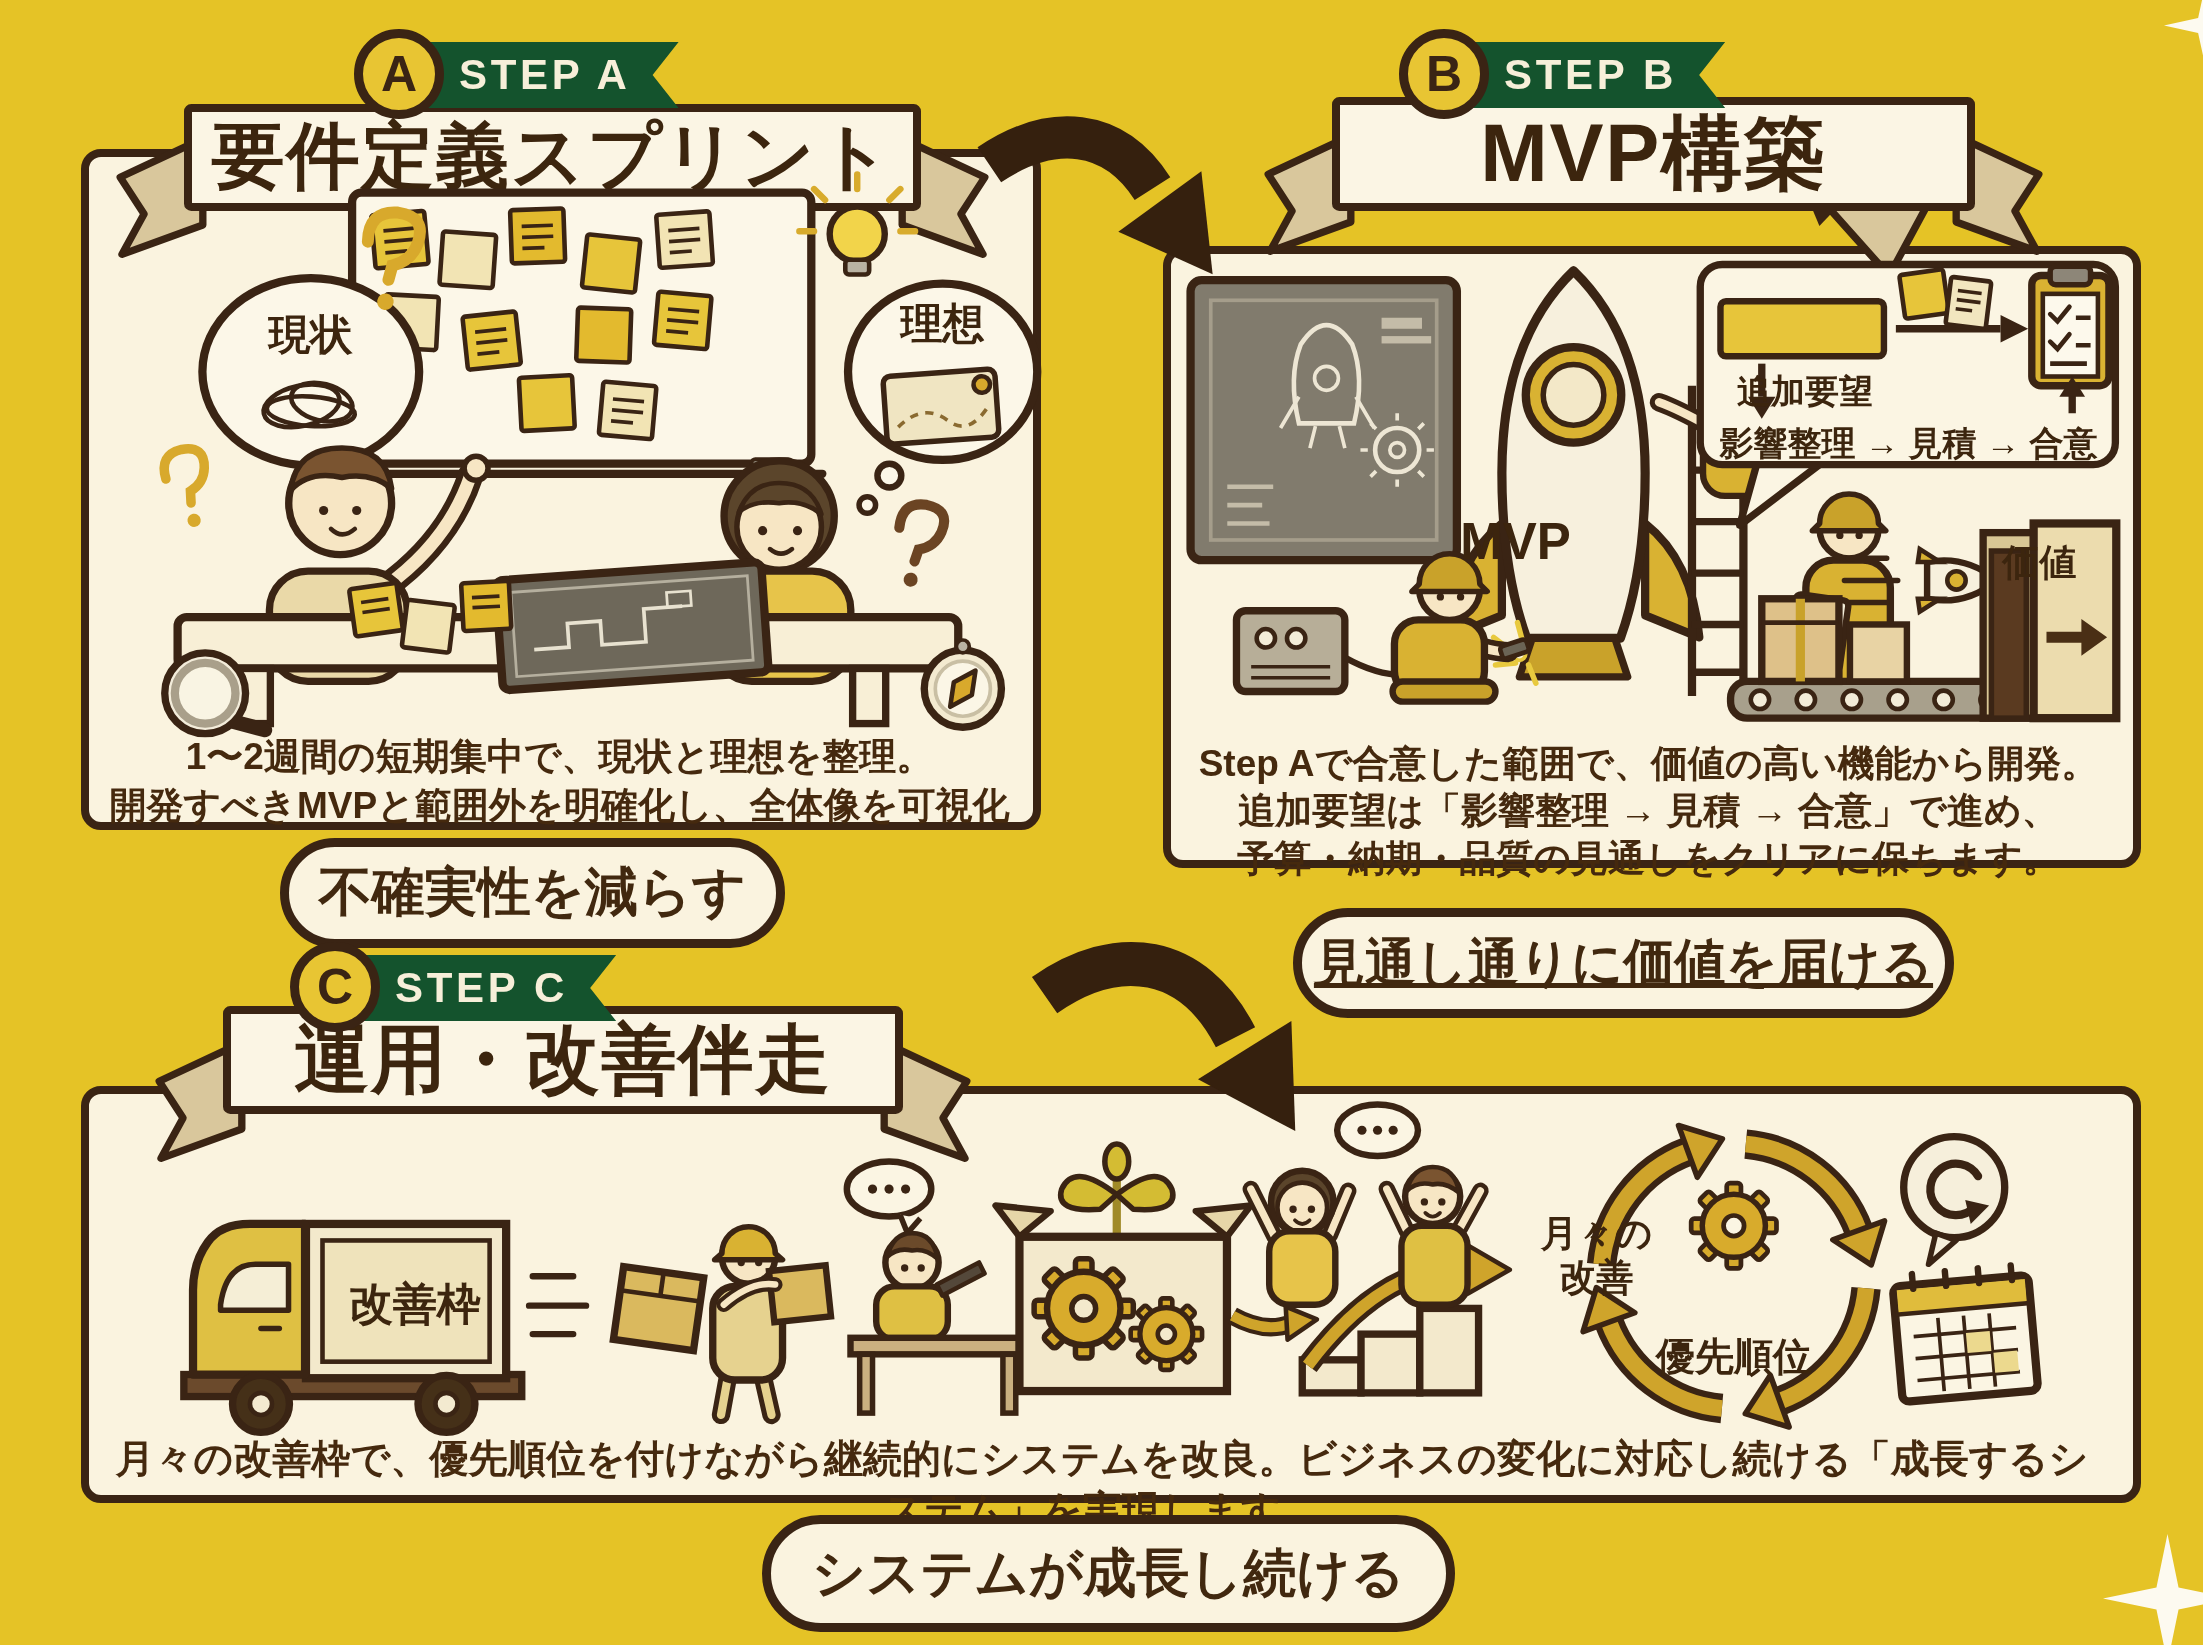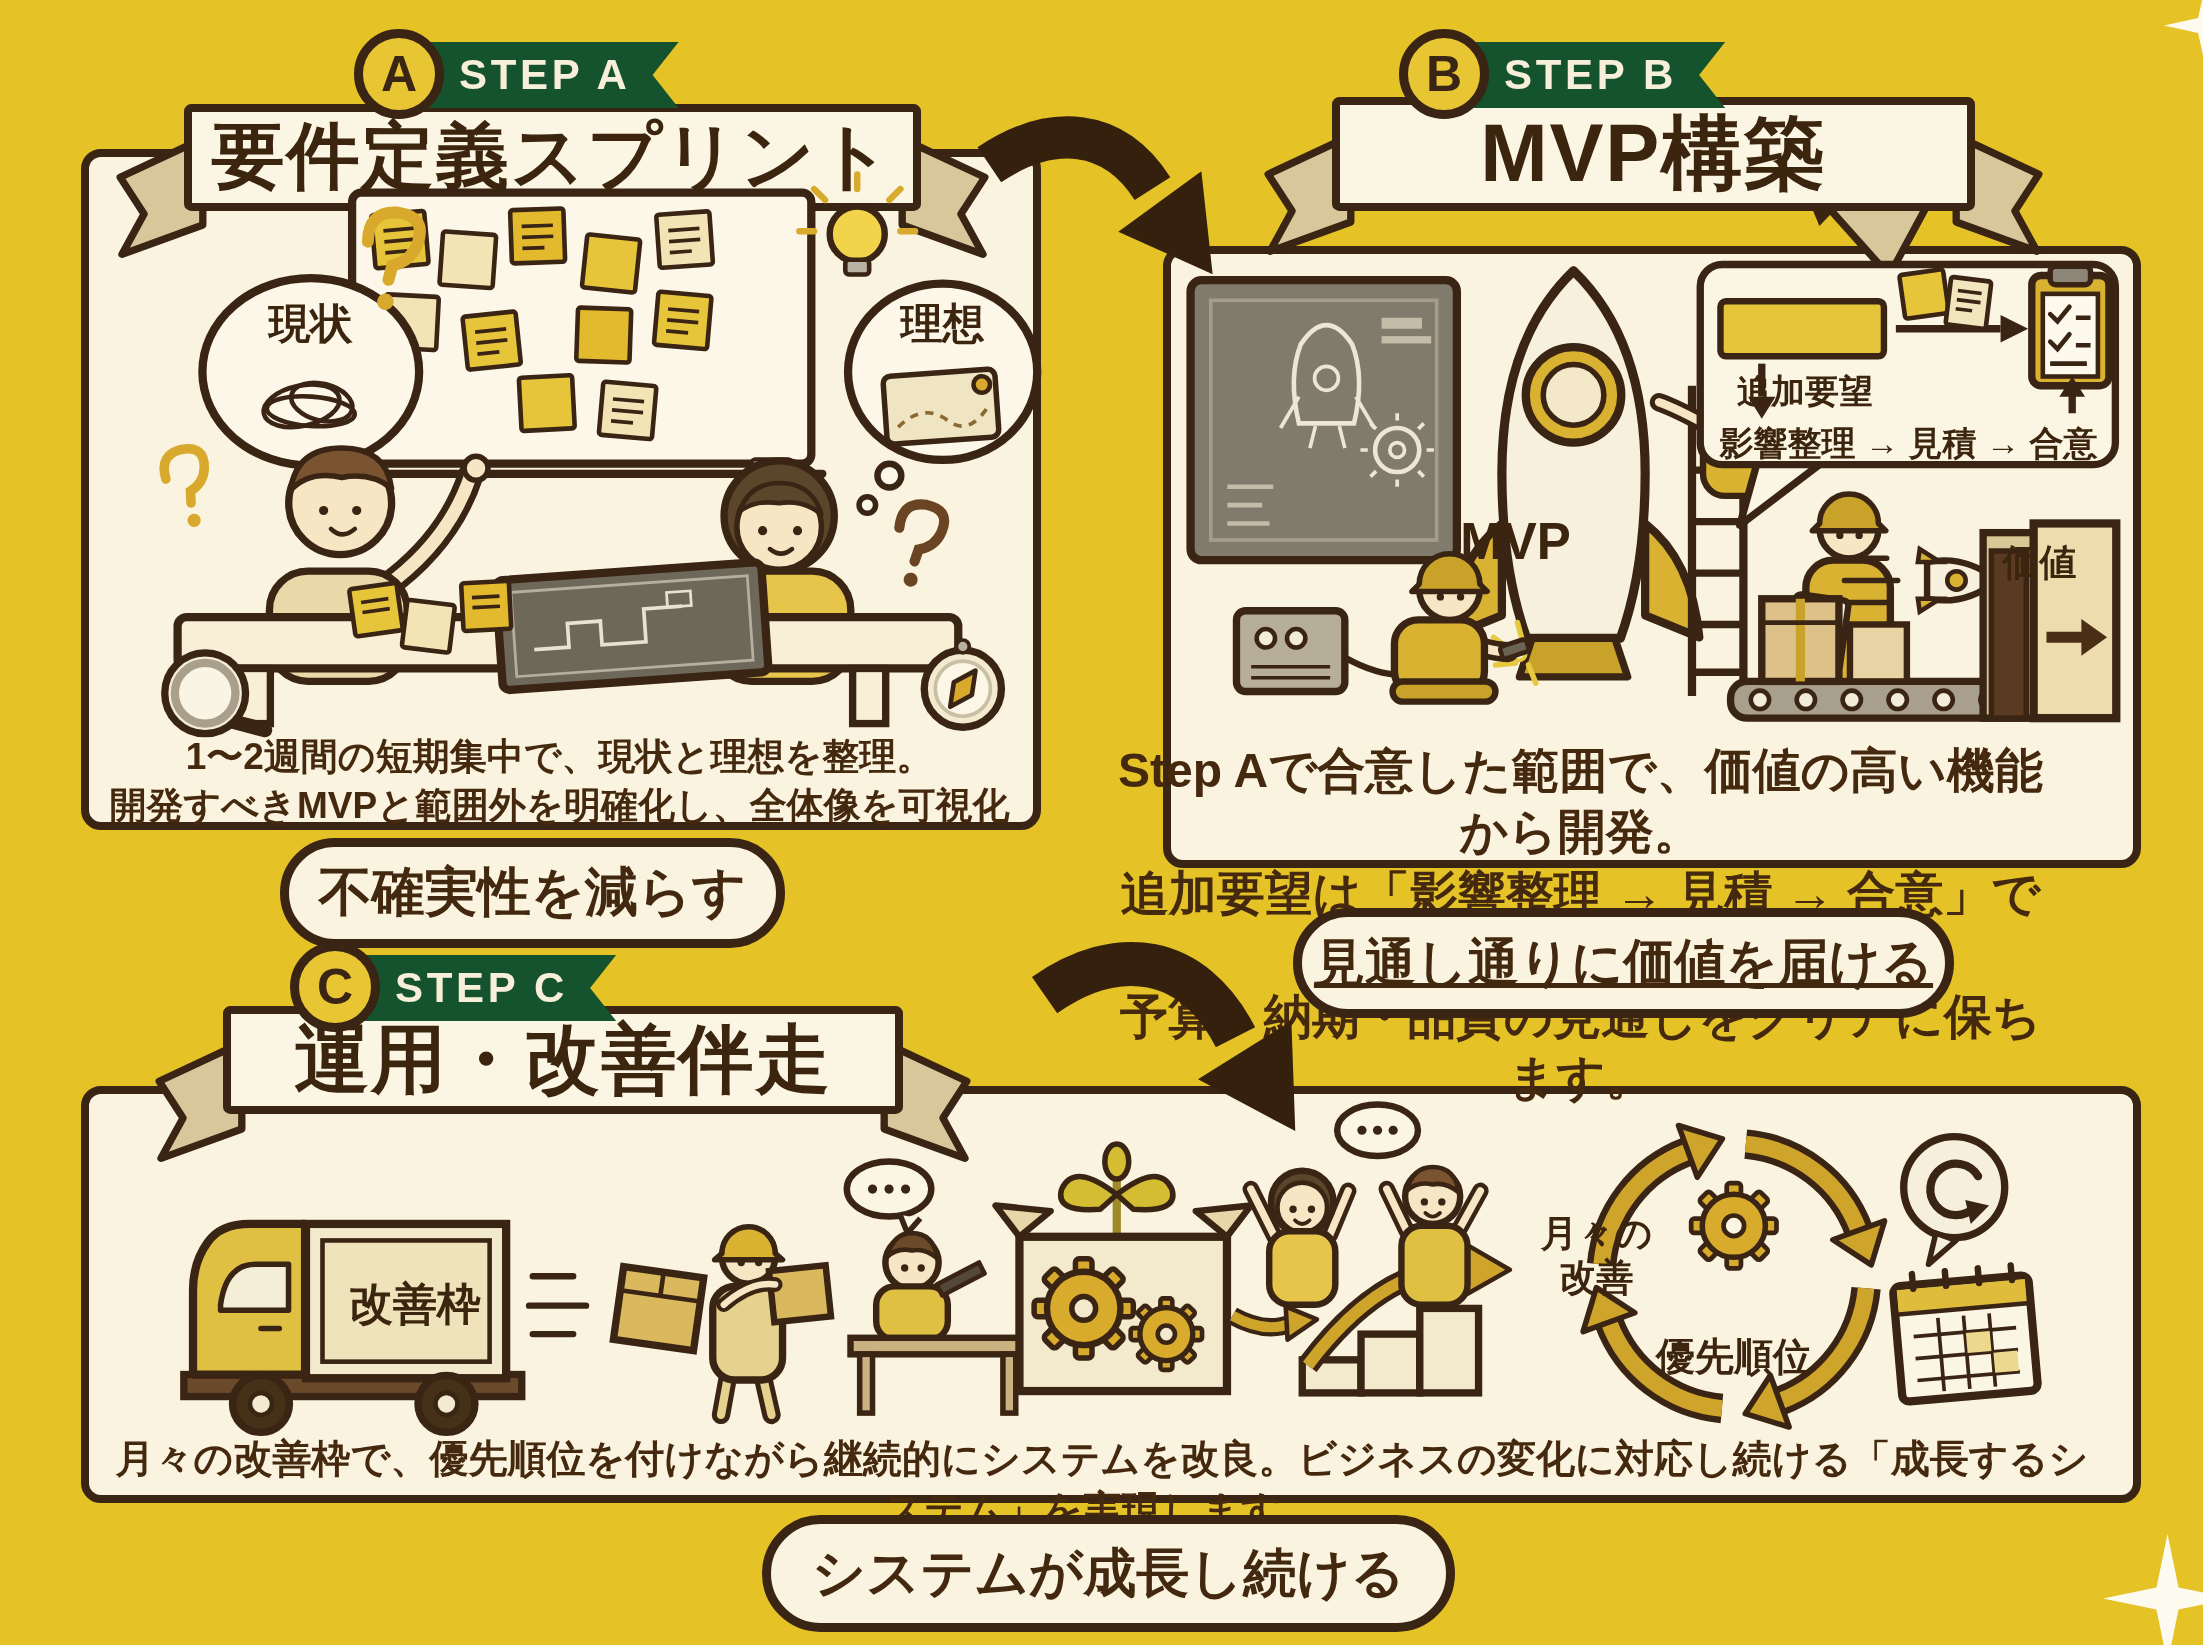--- a/index.html
+++ b/index.html
@@ -217,21 +217,21 @@
     <circle cx="880" cy="348" r="13" fill="#fcf7e8" stroke="#3a2414" stroke-width="7"></circle>
     <circle cx="856" cy="380" r="9" fill="#fcf7e8" stroke="#3a2414" stroke-width="6"></circle>
     <g transform="rotate(-4 935 270)">
       <rect x="875" y="236" width="122" height="74" rx="8" fill="#f0e5c2" stroke="#3a2414" stroke-width="6"></rect>
       <path d="M888,292 q30,-26 56,-2 q20,16 42,-12" fill="none" stroke="#8a6a30" stroke-width="4" stroke-dasharray="9 8"></path>
       <circle cx="982" cy="252" r="9" fill="#d8a92c" stroke="#3a2414" stroke-width="5"></circle>
     </g>
   </g>
 </svg>
 
-<div class="olabel" style="left:237px;top:296px;width:147px;font-size:42px;">現状</div>
+<div class="olabel" style="left:237px;top:307px;width:147px;font-size:42px;">現状</div>
 <div class="olabel" style="left:869px;top:296px;width:147px;font-size:42px;">理想</div>
 
 <div class="desc" style="left:96px;top:733px;width:927px;font-size:37px;line-height:1.32;">
   <div>1〜2週間の短期集中で、現状と理想を整理。</div>
   <div>開発すべきMVPと範囲外を明確化し、全体像を可視化します。</div>
 </div>
 
 <div class="pill" style="left:280px;top:838px;width:487px;height:92px;">
   <span style="font-size:53px;">不確実性を減らす</span>
 </div>
@@ -395,21 +395,21 @@
     <line x1="990" y1="170" x2="990" y2="150" stroke="#3a2414" stroke-width="8"></line>
     <polygon points="976,152 990,130 1004,152" fill="#3a2414"></polygon>
   </g>
 </svg>
 
 <div class="olabel" style="left:1442px;top:512px;width:147px;font-size:51px;font-weight:900;">MVP</div>
 <div class="olabel" style="left:1724px;top:369px;width:162px;font-size:34px;">追加要望</div>
 <div class="olabel" style="left:1701px;top:421px;width:415px;font-size:34px;">影響整理 → 見積 → 合意</div>
 <div class="olabel" style="left:1991px;top:538px;width:97px;font-size:37px;">価値</div>
 
-<div class="desc" style="left:1112px;top:740px;width:937px;font-size:48px;line-height:1.28;">
+<div class="desc" style="left:1180px;top:740px;width:937px;font-size:37px;line-height:1.28;">
   <div>Step Aで合意した範囲で、価値の高い機能から開発。</div>
   <div>追加要望は「影響整理 → 見積 → 合意」で進め、</div>
   <div>予算・納期・品質の見通しをクリアに保ちます。</div>
 </div>
 
 <div class="pill" style="left:1293px;top:908px;width:643px;height:92px;text-decoration:underline;">
   <span style="font-size:51px;">見通し通りに価値を届ける</span>
 </div>
 
 <div class="panel" style="left:81px;top:1086px;width:2044px;height:401px;"></div>

